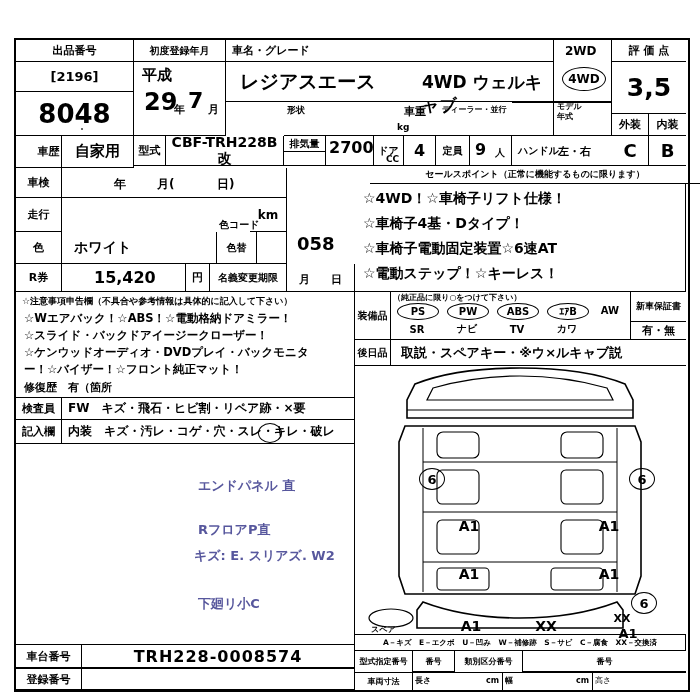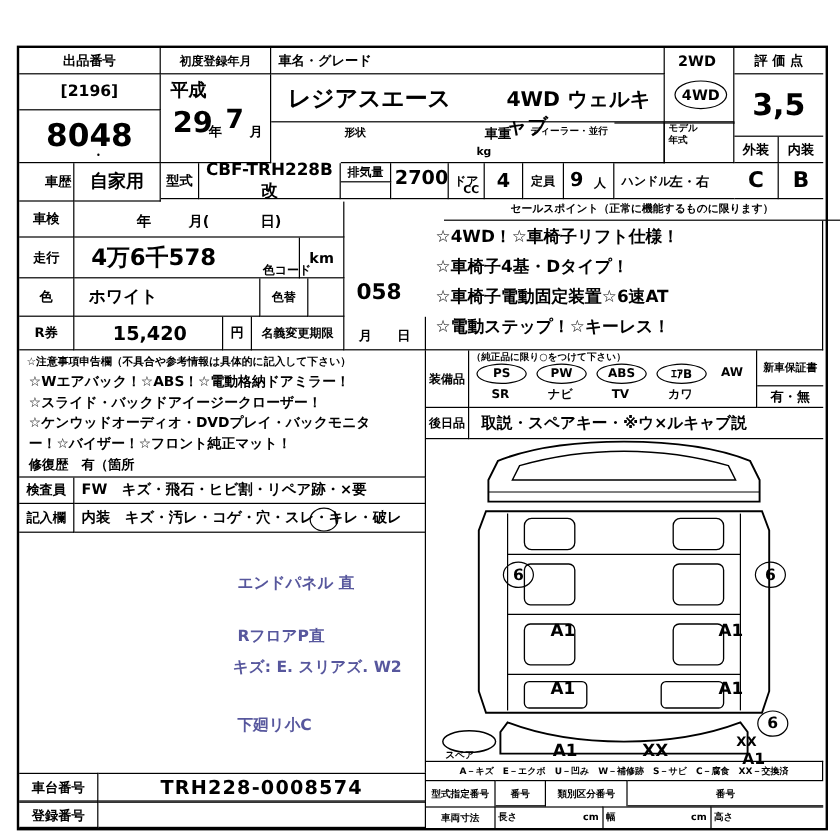--- a/index.html
+++ b/index.html
@@ -138,23 +138,20 @@
     </div>
     <div class="box bb br" style="left:46px;top:128px;width:225px;height:30px;">
       <div style="position:absolute;left:52px;top:8px;font-size:12px;font-weight:bold;">年</div>
       <div style="position:absolute;left:95px;top:8px;font-size:12px;font-weight:bold;">月(</div>
       <div style="position:absolute;left:155px;top:8px;font-size:12px;font-weight:bold;">日)</div>
     </div>
 
     <div class="box bb br" style="left:0;top:158px;width:46px;height:34px;">
       <div class="ctr lbl" style="height:100%;">走行</div>
     </div>
-    <div class="box bb br" style="left:46px;top:158px;width:188px;height:34px;">
-      <div style="position:absolute;left:14px;top:4px;font-size:19px;font-weight:bold;">4万6千578</div>
-    </div>
     <div class="box bb br" style="left:234px;top:158px;width:37px;height:34px;">
       <div class="ctr" style="height:100%;font-size:12px;font-weight:bold;">km</div>
     </div>
 
     <div class="box bb br" style="left:0;top:192px;width:46px;height:32px;">
       <div class="ctr lbl" style="height:100%;">色</div>
     </div>
     <div class="box bb br" style="left:46px;top:192px;width:155px;height:32px;">
       <div class="lft" style="height:100%;padding-left:12px;font-size:14px;font-weight:bold;">ホワイト</div>
     </div>
@@ -333,17 +330,17 @@
     </div>
     <div class="box bt br" style="left:397px;top:632px;width:90px;height:18px;">
       <div style="position:absolute;left:2px;top:2px;font-size:8px;font-weight:bold;">長さ</div>
       <div style="position:absolute;right:3px;top:3px;font-size:8px;font-weight:bold;">cm</div>
     </div>
     <div class="box bt br" style="left:487px;top:632px;width:90px;height:18px;">
       <div style="position:absolute;left:2px;top:2px;font-size:8px;font-weight:bold;">幅</div>
       <div style="position:absolute;right:3px;top:3px;font-size:8px;font-weight:bold;">cm</div>
     </div>
     <div class="box bt" style="left:577px;top:632px;width:93px;height:18px;">
-      <div style="position:absolute;left:2px;top:2px;font-size:8px;font-weight:bold;">高さ</div>
+      <div style="position:absolute;left:2px;top:2px;font-size:8px;font-weight:normal;">高さ</div>
     </div>
 
   </div>
 </div>
 
 </body></html>

